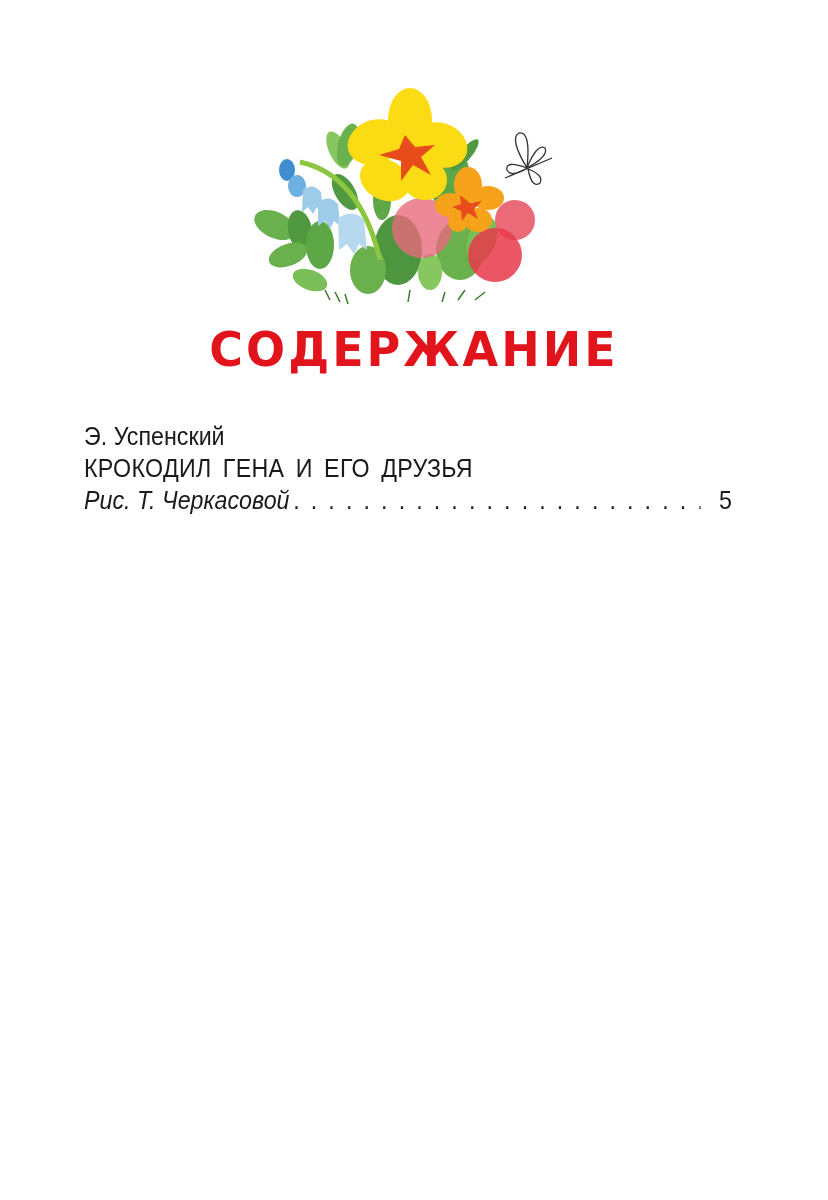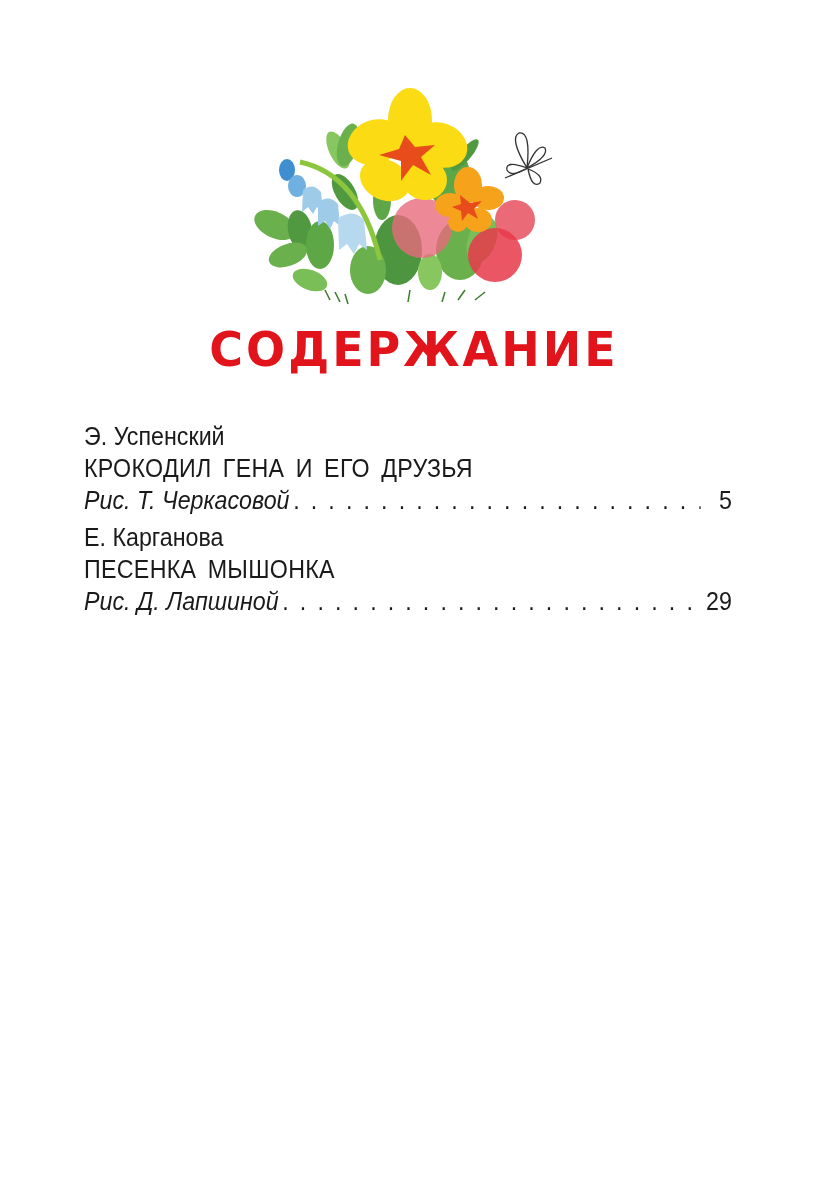--- a/index.html
+++ b/index.html
@@ -110,25 +110,16 @@
     <div class="line leader-line">
       <span class="illus">Рис. Т. Черкасовой</span>
       <span class="dots"></span>
       <span class="page">5</span>
     </div>
   </div>
 
 
 
 
-  <div class="entry">
-    <div class="line author">Е. Карганова</div>
-    <div class="line work">ПЕСЕНКА МЫШОНКА</div>
-    <div class="line leader-line">
-      <span class="illus">Рис. Д. Лапшиной</span>
-      <span class="dots"></span>
-      <span class="page">29</span>
-    </div>
-  </div>
 
 
 
 </div>
 
 </body></html>

